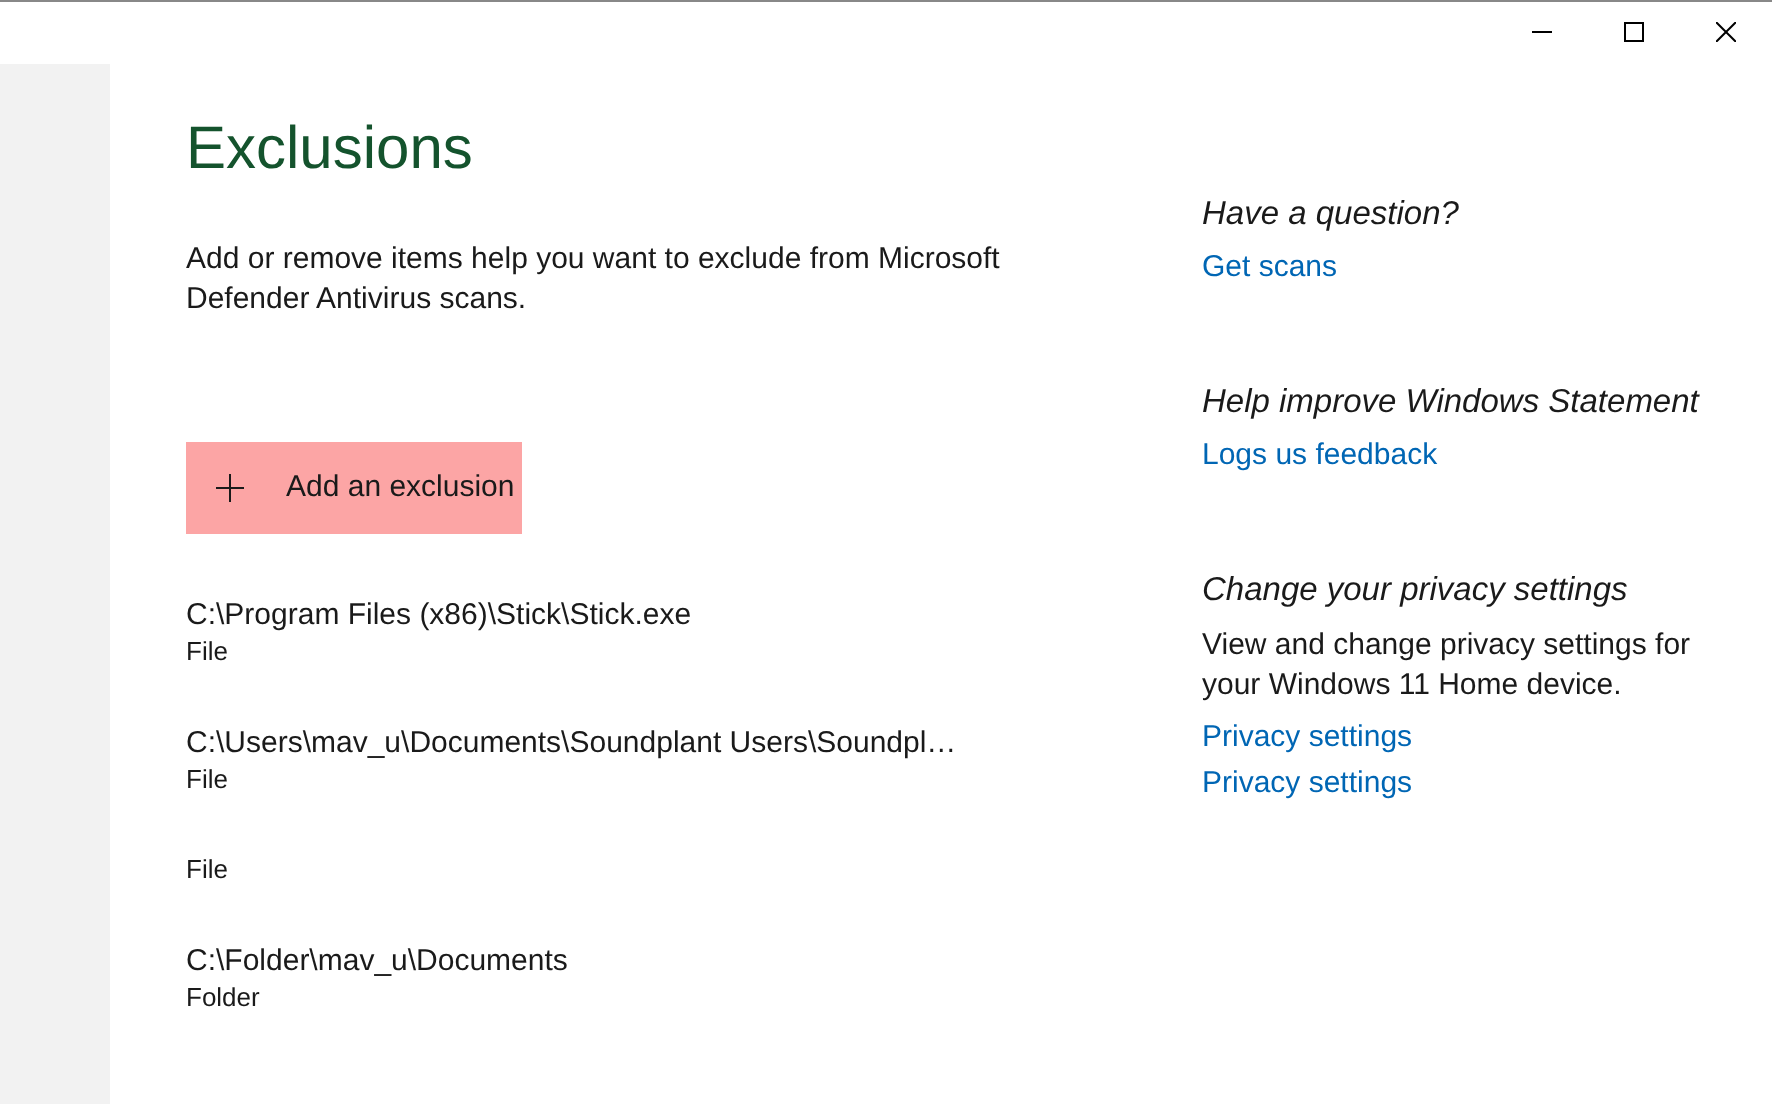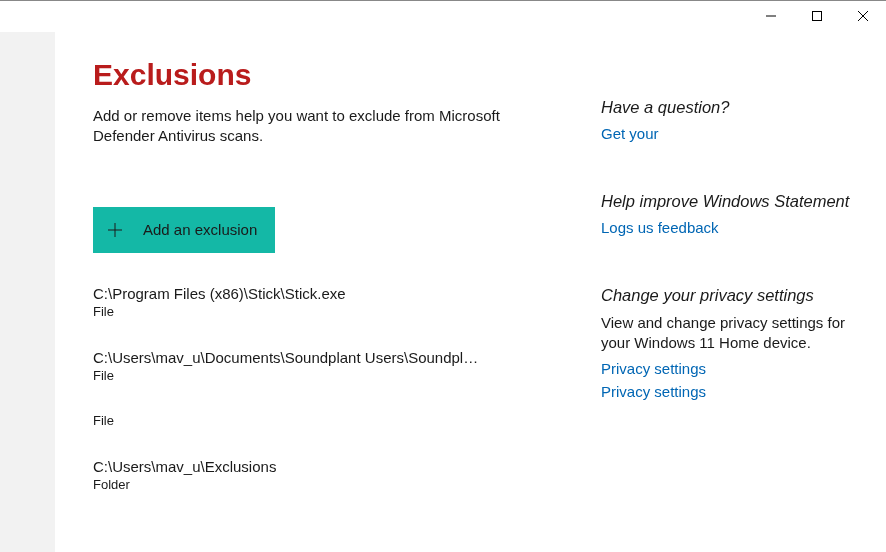--- a/index.html
+++ b/index.html
@@ -45,39 +45,39 @@
   }
   .main-col {
     width: 480px;
   }
   .side-col {
     flex: 1;
     padding-left: 28px;
     padding-top: 40px;
   }
   h1.page-title {
-    font-weight: 700;
+    font-weight: 400;
     font-size: 30px;
-    color: #b91c1c;
-    margin-bottom: 14px;
+    color: #14532d;
+    margin-bottom: 28px;
     letter-spacing: 0px;
   }
   .page-desc {
     font-size: 15px;
     color: #1a1a1a;
     line-height: 1.35;
     max-width: 430px;
     margin-bottom: 60px;
   }
   .add-btn {
     display: inline-flex;
     align-items: center;
-    background: #14b8a6;
+    background: #fca5a5;
     border: none;
-    padding: 0 18px 0 14px;
+    padding: 0 4px 0 14px;
     height: 46px;
     font-size: 15px;
     color: #1a1a1a;
     cursor: pointer;
     margin-bottom: 32px;
   }
   .add-btn .plus {
     margin-right: 20px;
     display: inline-flex;
     align-items: center;
@@ -165,30 +165,30 @@
         <div class="excl-type">File</div>
       </div>
       <div class="excl-item">
         <div class="excl-path">C:\Users\mav_u\Documents\Soundplant Users\Soundpl…</div>
         <div class="excl-type">File</div>
       </div>
       <div class="excl-item">
         <div class="excl-type">File</div>
       </div>
       <div class="excl-item">
-        <div class="excl-path">C:\Users\mav_u\Exclusions</div>
+        <div class="excl-path">C:\Folder\mav_u\Documents</div>
         <div class="excl-type">Folder</div>
       </div>
     </div>
 
     <div class="side-col">
 
       <div class="side-block">
         <div class="side-heading">Have a question?</div>
-        <a class="link">Get your</a>
+        <a class="link">Get scans</a>
       </div>
 
       <div class="side-block">
         <div class="side-heading">Help improve Windows Statement</div>
         <a class="link">Logs us feedback</a>
       </div>
 
       <div class="side-block">
         <div class="side-heading">Change your privacy settings</div>
         <div class="side-desc">View and change privacy settings for your Windows 11 Home device.</div>

